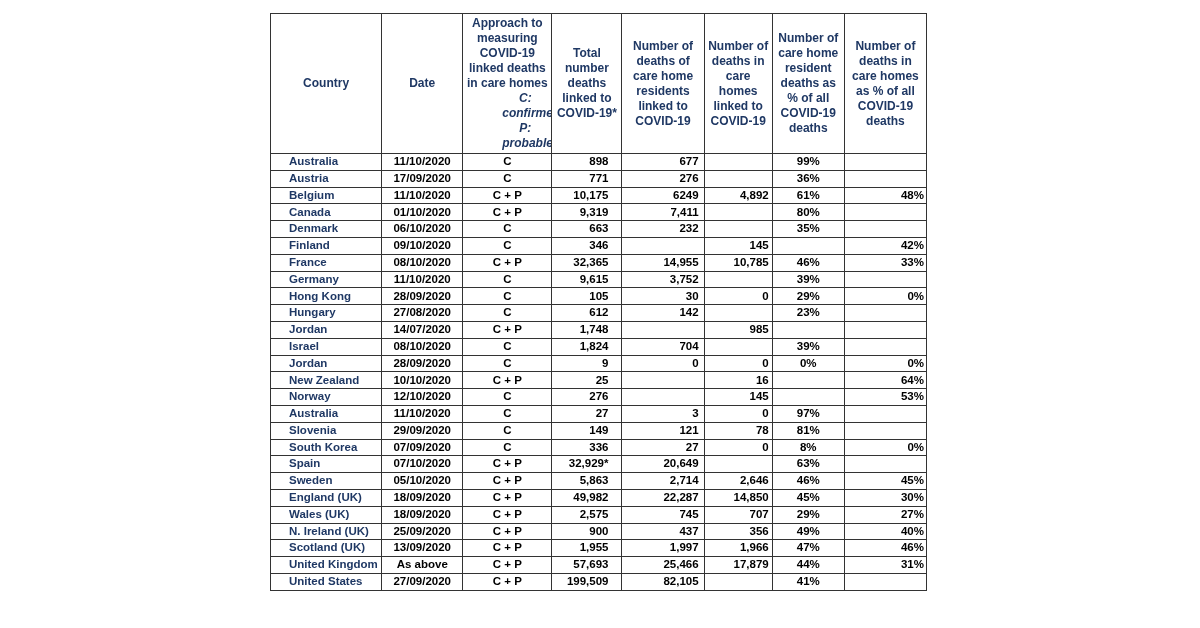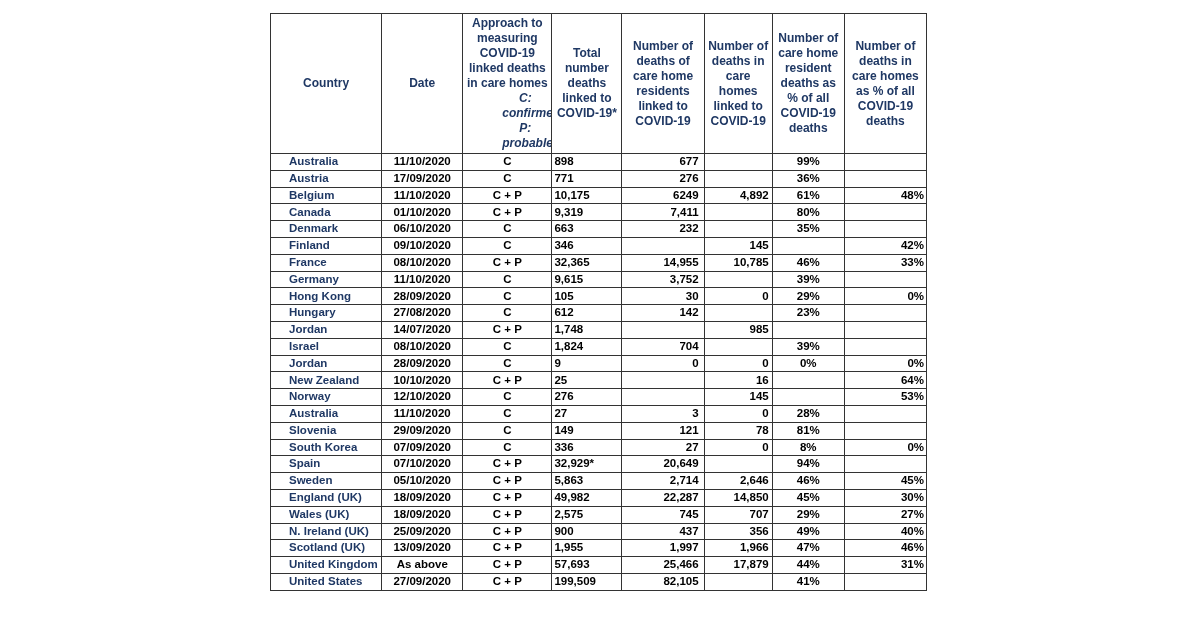--- a/index.html
+++ b/index.html
@@ -27,21 +27,21 @@
   .hdr-note { font-style: italic; margin-left: 36px; }
   td {
     color: #000000;
     font-size: 11.5px; line-height: 1;
     height: 16.8px; padding: 0 2px;
     vertical-align: middle; white-space: nowrap;
   }
   td.col-country { color: var(--accent); text-align: left; padding-left: 18px; }
   td.col-date { text-align: center; }
   td.col-approach { text-align: center; }
-  td.col-num-total { padding-right: 13px; }
+  td.col-num-total { text-align: right; padding-right: 13px; }
   td.col-num-res { text-align: right; padding-right: 5px; }
   td.col-num-home { text-align: right; padding-right: 3px; }
   td.col-pct-res { text-align: center; }
   td.col-pct-home { text-align: right; }
 </style>
 </head>
 <body>
 
 <div class="stage">
   <table class="deaths-table">
@@ -222,21 +222,21 @@
           <td class="col-pct-res"></td>
           <td class="col-pct-home">53%</td>
         </tr>
         <tr>
           <td class="col-country">Australia</td>
           <td class="col-date">11/10/2020</td>
           <td class="col-approach">C</td>
           <td class="col-num-total">27</td>
           <td class="col-num-res">3</td>
           <td class="col-num-home">0</td>
-          <td class="col-pct-res">28%</td>
+          <td class="col-pct-res">97%</td>
           <td class="col-pct-home"></td>
         </tr>
         <tr>
           <td class="col-country">Slovenia</td>
           <td class="col-date">29/09/2020</td>
           <td class="col-approach">C</td>
           <td class="col-num-total">149</td>
           <td class="col-num-res">121</td>
           <td class="col-num-home">78</td>
           <td class="col-pct-res">81%</td>
@@ -252,21 +252,21 @@
           <td class="col-pct-res">8%</td>
           <td class="col-pct-home">0%</td>
         </tr>
         <tr>
           <td class="col-country">Spain</td>
           <td class="col-date">07/10/2020</td>
           <td class="col-approach">C + P</td>
           <td class="col-num-total">32,929*</td>
           <td class="col-num-res">20,649</td>
           <td class="col-num-home"></td>
-          <td class="col-pct-res">94%</td>
+          <td class="col-pct-res">63%</td>
           <td class="col-pct-home"></td>
         </tr>
         <tr>
           <td class="col-country">Sweden</td>
           <td class="col-date">05/10/2020</td>
           <td class="col-approach">C + P</td>
           <td class="col-num-total">5,863</td>
           <td class="col-num-res">2,714</td>
           <td class="col-num-home">2,646</td>
           <td class="col-pct-res">46%</td>

